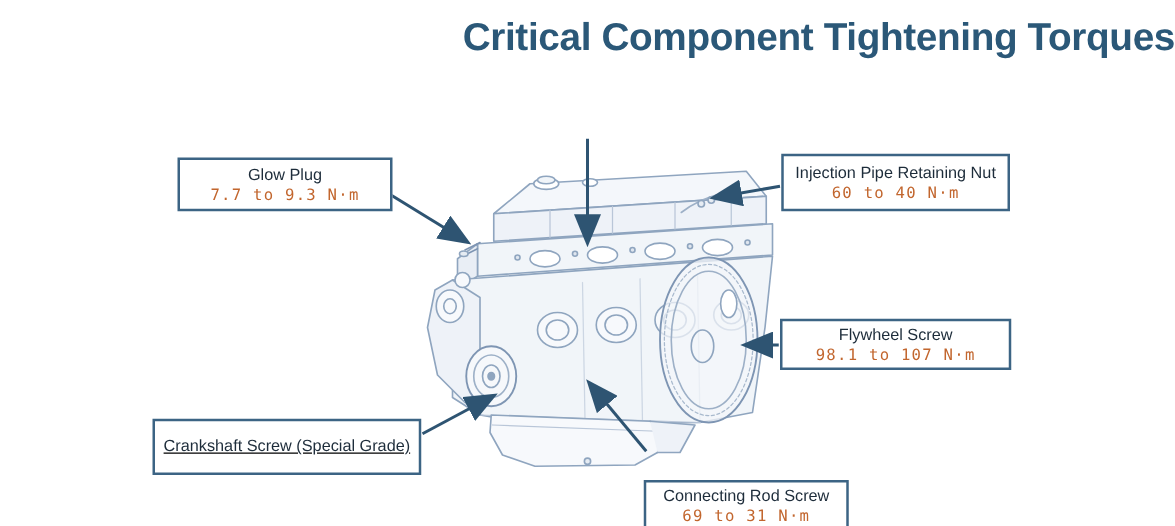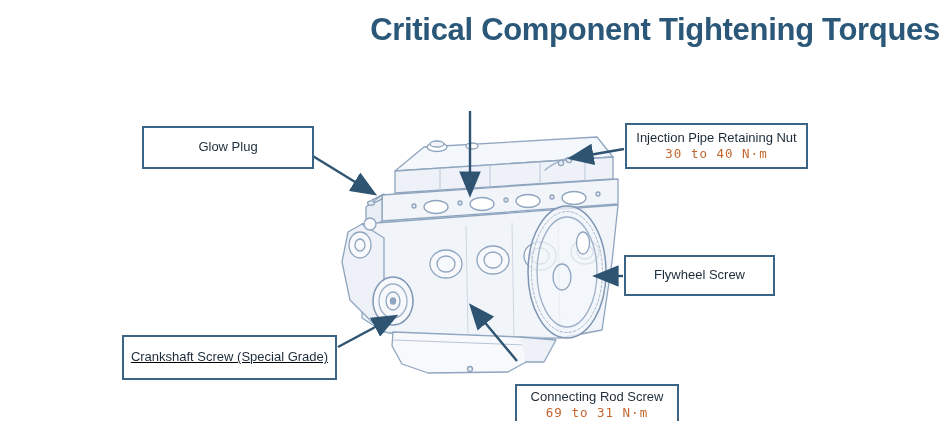--- a/index.html
+++ b/index.html
@@ -20,21 +20,21 @@
   .callout .lbl{
     color:#1d2c3a;font-size:13px;white-space:nowrap;
   }
   .callout .val{
     color:#c2662e;font-size:12.5px;letter-spacing:1px;white-space:nowrap;
     font-family:"DejaVu Sans Mono",monospace;
   }
   #c0{left:300px;top:69px;width:338px;height:42px;}
   #c1{left:130px;top:126px;width:172px;height:43px;margin-left:12px;}
   #c2{left:625px;top:123px;width:183px;height:46px;align-items:center;}
-  #c3{left:624px;top:255px;width:151px;height:41px;}
+  #c3{left:624px;top:255px;width:185px;height:41px;}
   #c4{left:122px;top:335px;width:215px;height:45px;text-decoration:underline;}
   #c5{left:515px;top:384px;width:164px;height:41px;text-align:center;}
   svg.layer{position:absolute;left:0;top:0;}
 </style>
 </head>
 <body>
 
 <div id="canvas">
 
   <div id="title">Critical Component Tightening Torques</div>
@@ -115,27 +115,29 @@
       <line x1="303" y1="150" x2="373" y2="193" marker-end="url(#ah)"></line>
       <line x1="624" y1="149" x2="572" y2="158" marker-end="url(#ah)"></line>
       <line x1="623" y1="276" x2="597" y2="276" marker-end="url(#ah)"></line>
       <line x1="338" y1="347" x2="394" y2="317" marker-end="url(#ah)"></line>
       <line x1="517" y1="361" x2="472" y2="307" marker-end="url(#ah)"></line>
     </g>
   </svg>
 
   <div class="callout" id="c1">
     <span class="lbl">Glow Plug</span>
+    <span class="val">7.7 to 9.3 N·m</span>
   </div>
   <div class="callout" id="c2">
     <span class="lbl">Injection Pipe Retaining Nut</span>
-    <span class="val">30 to 40 N·m</span>
+    <span class="val">60 to 40 N·m</span>
   </div>
   <div class="callout" id="c3">
     <span class="lbl">Flywheel Screw</span>
+    <span class="val">98.1 to 107 N·m</span>
   </div>
   <div class="callout" id="c4">
     <span class="lbl">Crankshaft Screw (Special Grade)</span>
   </div>
   <div class="callout" id="c5">
     <span class="lbl">Connecting Rod Screw</span>
     <span class="val">69 to 31 N·m</span>
   </div>
 
 </div>

